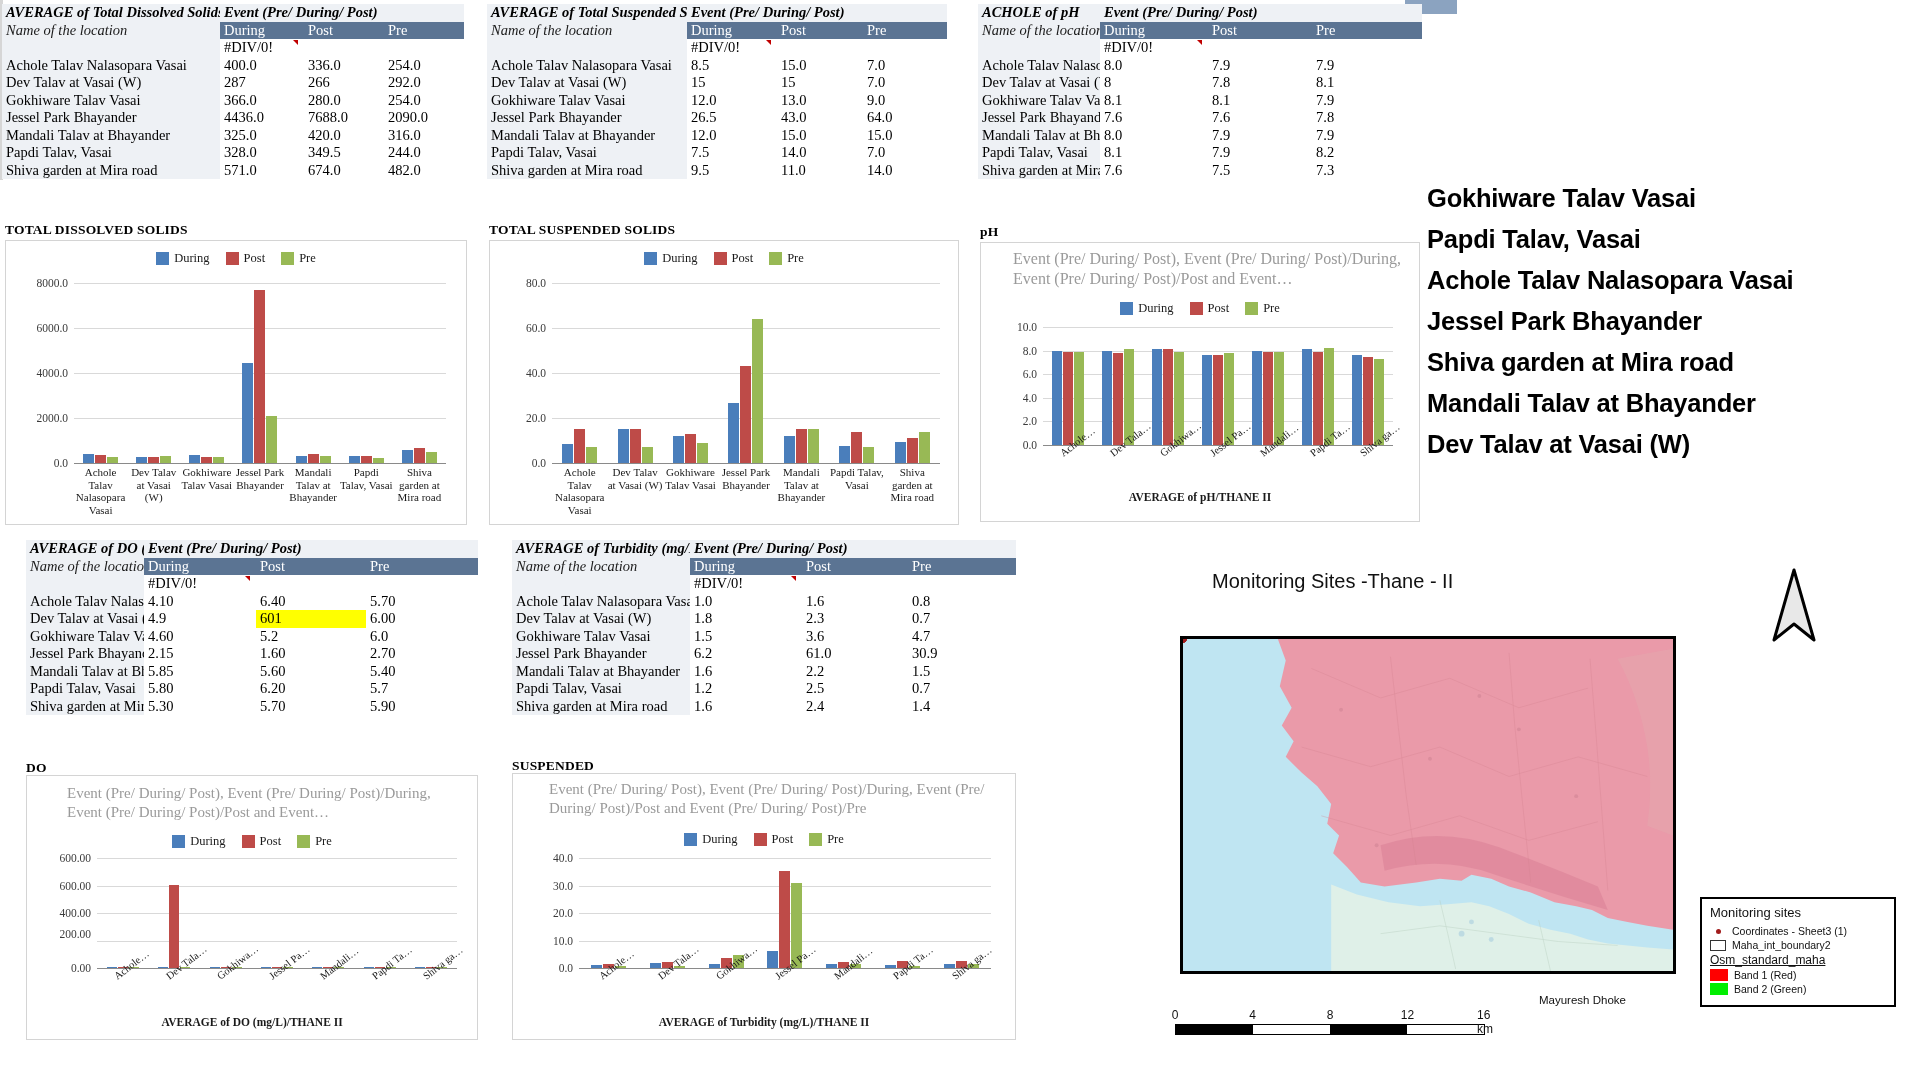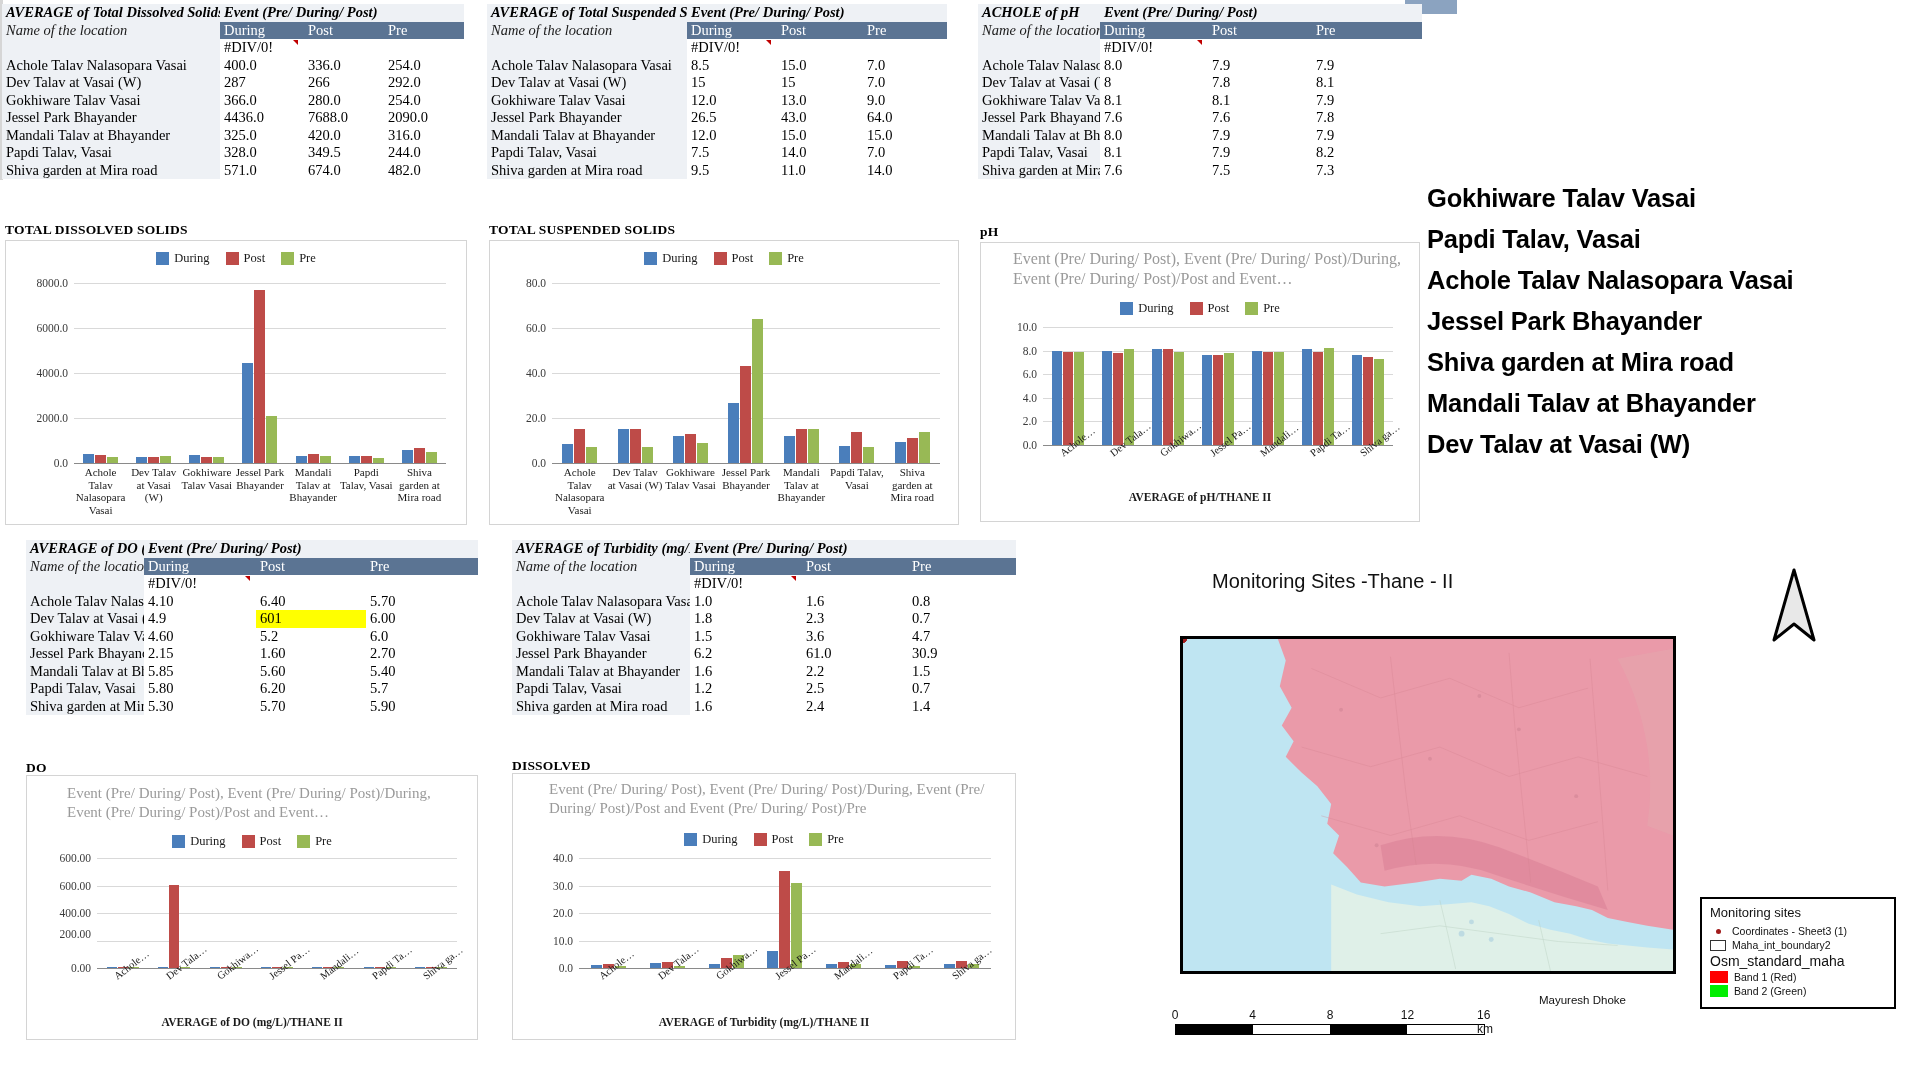--- a/index.html
+++ b/index.html
@@ -81,21 +81,21 @@
   .mapdot { position: absolute; width: 7px; height: 7px; border-radius: 50%;
             background: #a11b1b; transform: translate(-50%,-50%); }
   .maplbl { position: absolute; font-size: 7px; color: #8c1c1c; white-space: nowrap;
             font-family: "Liberation Sans", sans-serif; letter-spacing: .2px; }
   #legendbox { position: absolute; left: 1700px; top: 897px; width: 196px;
                border: 2px solid #000; background: #fff; padding: 6px 8px 8px 8px;
                font-family: "Liberation Sans", sans-serif; }
   #legendbox .lg-title { font-size: 13px; color: #111; margin-bottom: 5px; }
   #legendbox .lg-row { display: flex; align-items: center; gap: 6px; font-size: 10.5px;
                        color: #111; margin-bottom: 2px; }
-  #legendbox .lg-group { font-size: 14px; color: #111; margin: 0 0 2px 0; }
+  #legendbox .lg-group { font-size: 12px; color: #111; margin: 0 0 2px 0; text-decoration: underline; }
   .lg-dot { width: 5px; height: 5px; border-radius: 50%; background: #a11b1b;
             margin: 0 5px 0 6px; flex: 0 0 auto; }
   .lg-sq { width: 16px; height: 11px; border: 1px solid #333; background: #fff; flex: 0 0 auto; }
   .lg-red { width: 18px; height: 12px; background: #ff0000; flex: 0 0 auto; }
   .lg-green { width: 18px; height: 12px; background: #00ee00; flex: 0 0 auto; }
   #scalebar { position: absolute; left: 1175px; top: 1008px; width: 310px; }
   #scalebar .sb-ticks { position: relative; height: 16px; }
   #scalebar .sb-tick { position: absolute; font-size: 12px; color: #111;
                        transform: translateX(-50%); font-family: "Liberation Sans", sans-serif; }
   #scalebar .sb-bar { display: flex; height: 11px; border: 1px solid #000; }
@@ -766,21 +766,21 @@
         <div class="xlab-rot" style="left:136.85714285714286px;top:197px;">Dev Tala…</div>
         <div class="xlab-rot" style="left:188.28571428571428px;top:197px;">Gokhiwa…</div>
         <div class="xlab-rot" style="left:239.7142857142857px;top:197px;">Jessel Pa…</div>
         <div class="xlab-rot" style="left:291.14285714285717px;top:197px;">Mandali…</div>
         <div class="xlab-rot" style="left:342.5714285714286px;top:197px;">Papdi Ta…</div>
         <div class="xlab-rot" style="left:394px;top:197px;">Shiva ga…</div>
         <div class="axis-title" style="left:0;right:0;top:240px;">AVERAGE of DO (mg/L)/THANE II</div>
       </div>
     </div>
 
-  <div class="chart-title" id="lbl-turbidity" style="left:512px;top:758px;">DISSOLVED</div>
+  <div class="chart-title" id="lbl-turbidity" style="left:512px;top:758px;">SUSPENDED</div>
   <div class="chart-box" id="chart-turbidity" style="left:512px;top:773px;width:504px;height:267px;">
       <div class="chart-inner">
         <div class="ch-supertitle" style="top:6px;left:36px;right:8px;font-size:15px;line-height:19px;">Event (Pre/ During/ Post), Event (Pre/ During/ Post)/During, Event (Pre/ During/ Post)/Post and Event (Pre/ During/ Post)/Pre</div>
         <div class="legend" style="left:0;right:0;top:58px;justify-content:center;">
           <span class="li">
             <i class="sw" style="background:#4a7ebb"></i>
             <span>During</span>
           </span>
           <span class="li">
             <i class="sw" style="background:#be4b48"></i>

